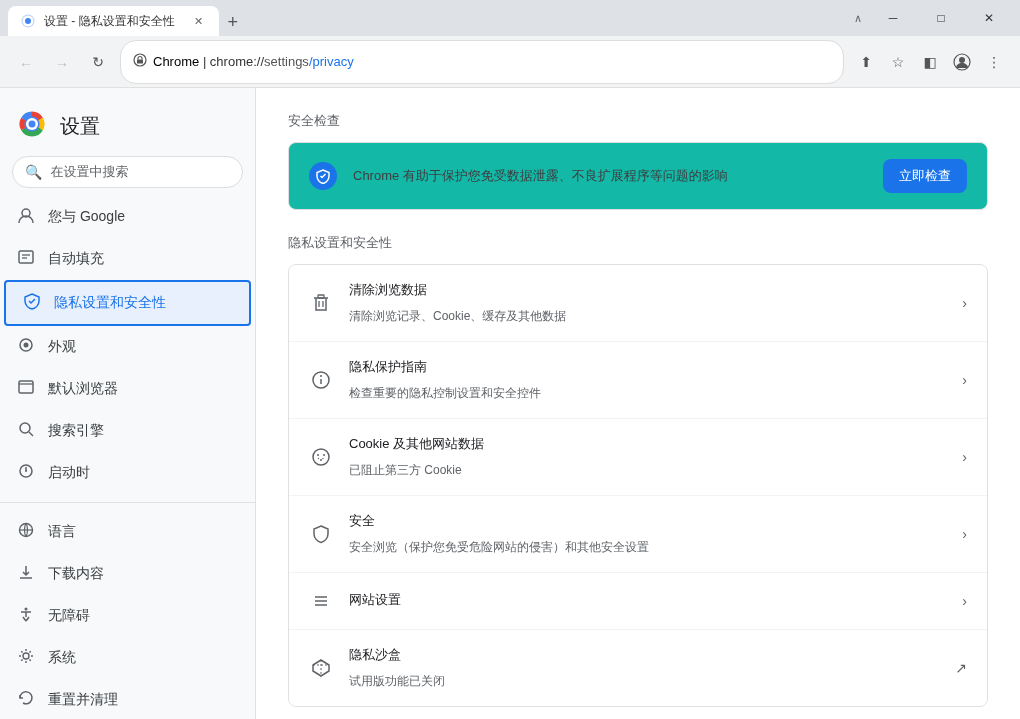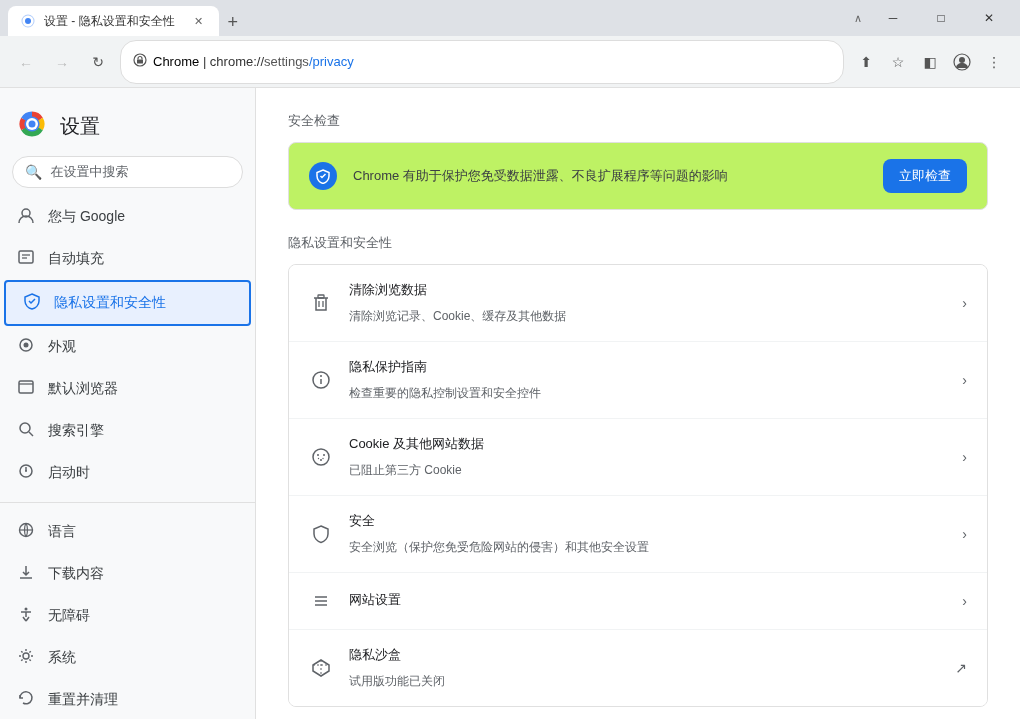--- a/index.html
+++ b/index.html
@@ -135,21 +135,21 @@
       background: #fff;
     }
 
     
     .section-title {
       font-size: 13px; color: #5f6368; margin-bottom: 12px;
     }
 
     
     .safety-check-card {
-      background: #bef264;
+      background: #14b8a6;
       border: 1px solid #e0e0e0;
       border-radius: 8px;
       padding: 16px 20px;
       display: flex;
       align-items: center;
       gap: 16px;
       margin-bottom: 24px;
     }
     .safety-icon {
       width: 28px; height: 28px;

